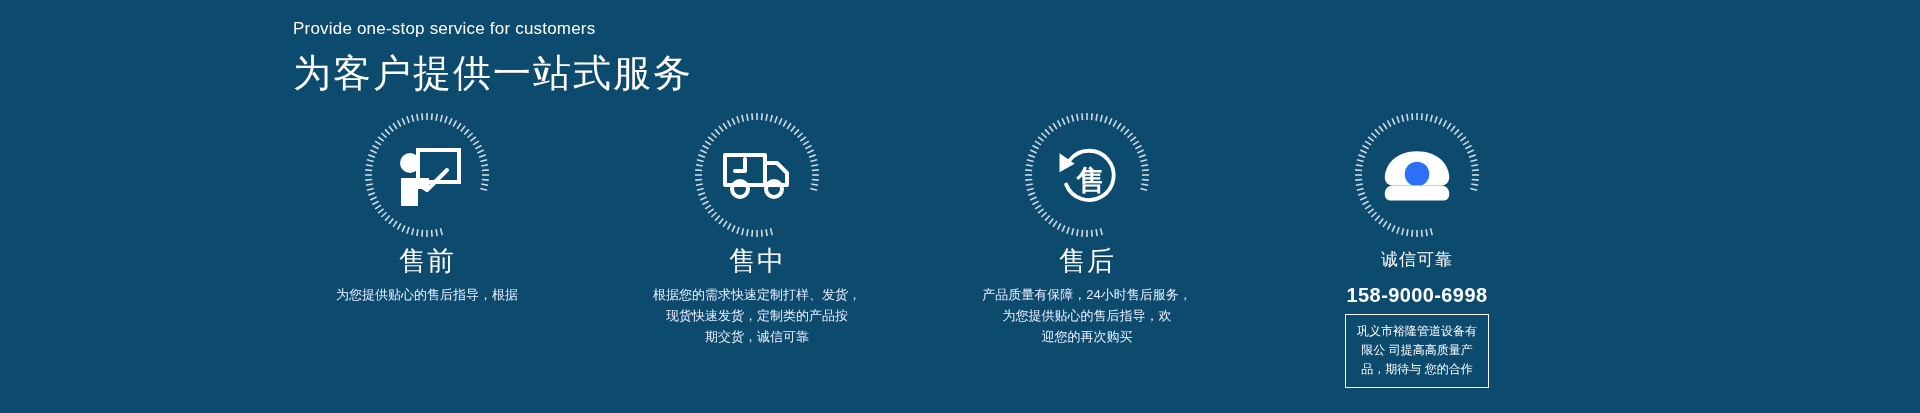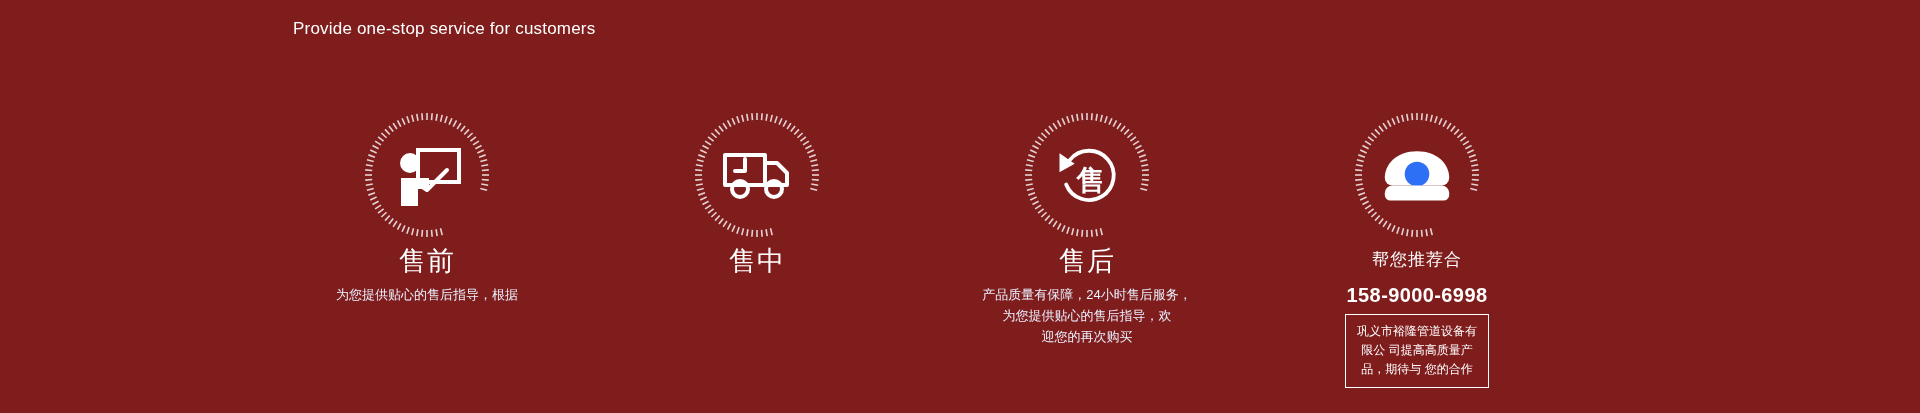--- a/index.html
+++ b/index.html
@@ -14,21 +14,21 @@
     font-family: "Liberation Sans", "DejaVu Sans", sans-serif;
     background: #2d70f5;
     color: #ffffff;
     position: relative;
   }
 
   .banner {
     position: relative;
     width: 1920px;
     height: 413px;
-    background: #7f1d1d;
+    background: #0c4a6e;
     overflow: hidden;
   }
 
   
   .heading {
     position: absolute;
     left: 293px;
     top: 16px;
     width: 900px;
   }
@@ -151,20 +151,21 @@
     text-align: center;
   }
 </style>
 </head>
 <body>
 
 <div class="banner">
 
   <div class="heading">
     <div class="heading-en">Provide one-stop service for customers</div>
+    <div class="heading-cn">为客户提供一站式服务</div>
   </div>
 
   <div class="columns">
 
     <div class="column">
       <div class="icon-wrap">
         <svg class="tick-ring" viewBox="0 0 126 126">
           <g id="ticks1">
               <line x1="63.00" y1="8.00" x2="63.00" y2="1.00" stroke="#ffffff" stroke-width="1.6" stroke-opacity="0.8"></line>
               <line x1="67.54" y1="8.19" x2="68.12" y2="1.21" stroke="#ffffff" stroke-width="1.6" stroke-opacity="0.8"></line>
@@ -322,20 +323,25 @@
           <svg width="72" height="52" viewBox="0 0 72 52">
             <path d="M4 6 h40 v30 h-40 z" fill="none" stroke="#ffffff" stroke-width="4" stroke-linejoin="round"></path>
             <path d="M44 14 h12 l10 10 v12 h-22 z" fill="none" stroke="#ffffff" stroke-width="4" stroke-linejoin="round"></path>
             <path d="M24 10 v12 h-10" fill="none" stroke="#ffffff" stroke-width="4" stroke-linecap="round" stroke-linejoin="round"></path>
             <circle cx="19" cy="40" r="8" fill="none" stroke="#ffffff" stroke-width="4"></circle>
             <circle cx="53" cy="40" r="8" fill="none" stroke="#ffffff" stroke-width="4"></circle>
           </svg>
         </span>
       </div>
       <div class="col-title">售中</div>
+      <div class="col-desc">
+        <span class="line">根据您的需求快速定制打样、发货，</span>
+        <span class="line">现货快速发货，定制类的产品按</span>
+        <span class="line">期交货，诚信可靠</span>
+      </div>
     </div>
 
     <div class="column">
       <div class="icon-wrap">
         <svg class="tick-ring" viewBox="0 0 126 126">
           <g id="ticks3">
               <line x1="63.00" y1="8.00" x2="63.00" y2="1.00" stroke="#ffffff" stroke-width="1.6" stroke-opacity="0.8"></line>
               <line x1="67.54" y1="8.19" x2="68.12" y2="1.21" stroke="#ffffff" stroke-width="1.6" stroke-opacity="0.8"></line>
               <line x1="72.05" y1="8.75" x2="73.20" y2="1.85" stroke="#ffffff" stroke-width="1.6" stroke-opacity="0.8"></line>
               <line x1="76.50" y1="9.68" x2="78.22" y2="2.90" stroke="#ffffff" stroke-width="1.6" stroke-opacity="0.8"></line>
@@ -488,21 +494,21 @@
             </g>
         </svg>
         <span class="glyph">
           <svg width="76" height="54" viewBox="0 0 76 54">
             <path d="M38 2 C16 2 4 16 4 30 a8 8 0 0 0 8 8 h52 a8 8 0 0 0 8 -8 C72 16 60 2 38 2 Z" fill="#ffffff"></path>
             <circle cx="38" cy="26" r="13" fill="#2d70f5"></circle>
             <path d="M12 38 h52 a8 8 0 0 1 8 8 v2 a6 6 0 0 1 -6 6 h-56 a6 6 0 0 1 -6 -6 v-2 a8 8 0 0 1 8 -8 Z" fill="#ffffff"></path>
           </svg>
         </span>
       </div>
-      <div class="hotline-title">帮您推荐合</div>
+      <div class="hotline-title">诚信可靠</div>
       <div class="hotline-number">158-9000-6998</div>
       <div class="note-box">
         <span class="line">巩义市裕隆管道设备有限公</span>
         <span class="line">司提高高质量产品，期待与</span>
         <span class="line">您的合作</span>
       </div>
     </div>
 
   </div>
 </div>

